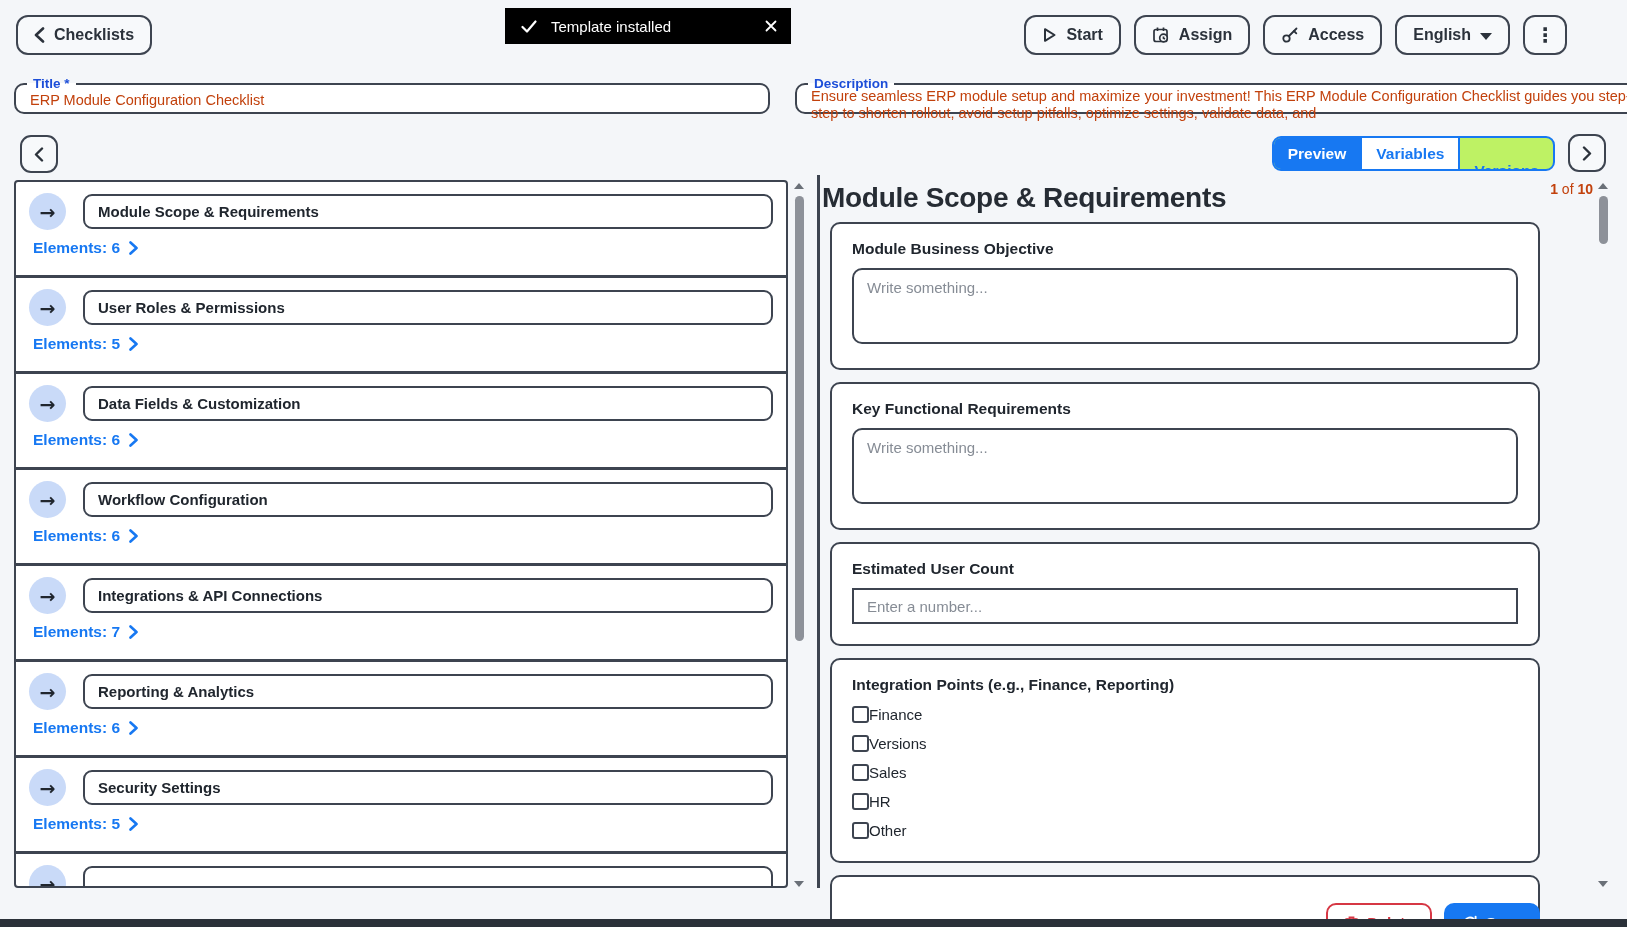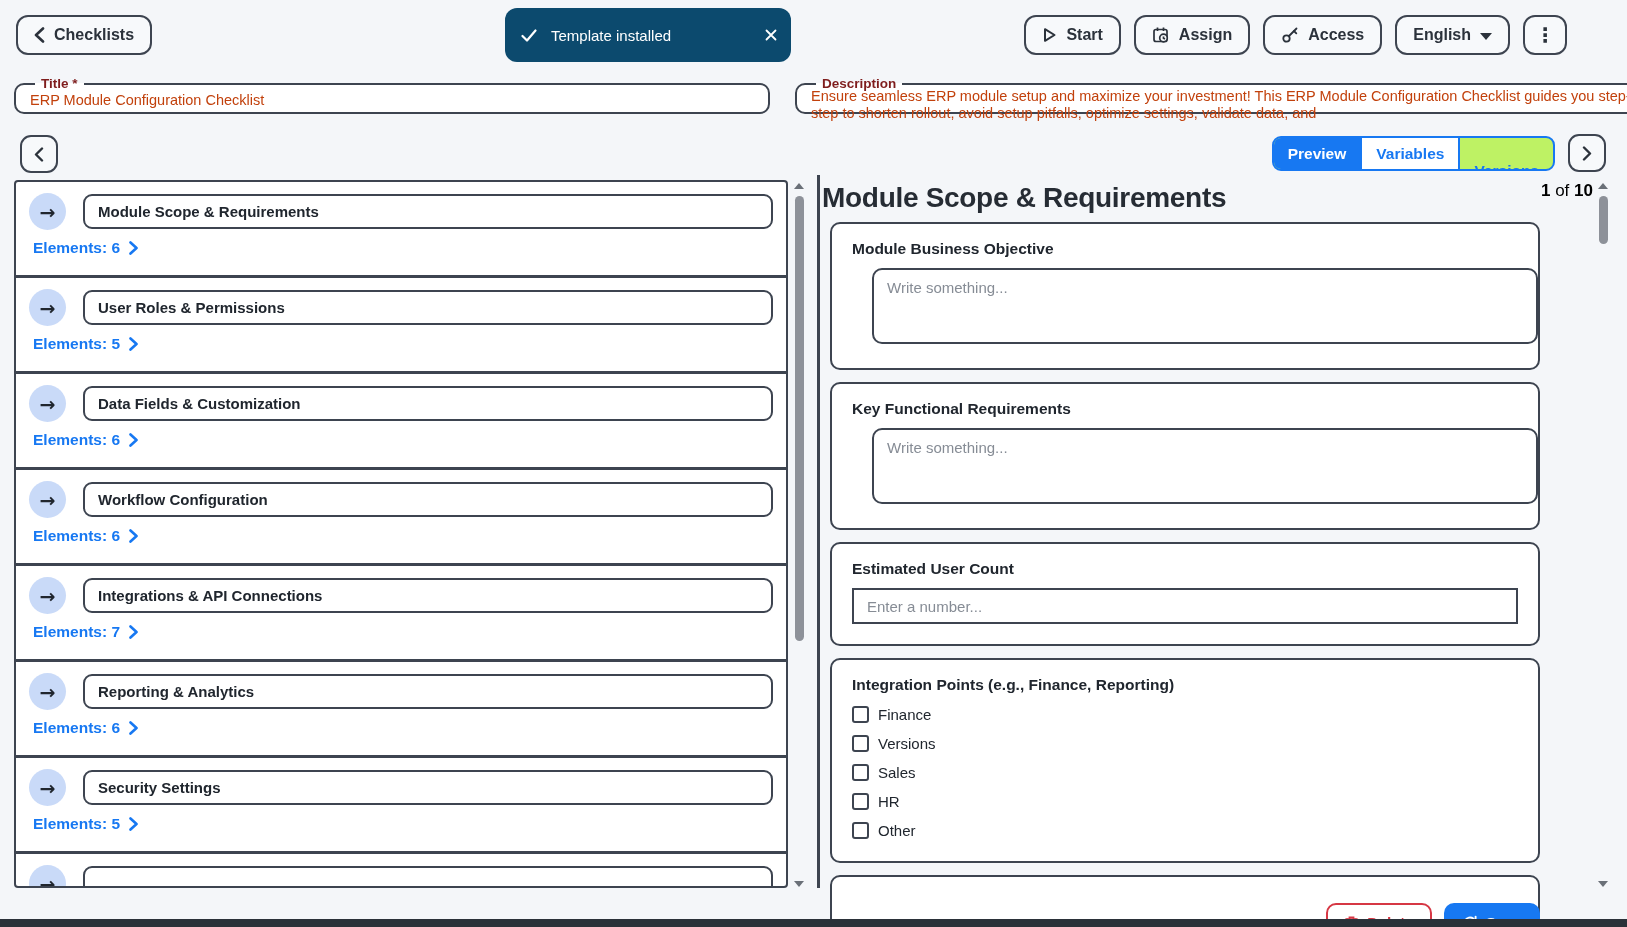--- a/index.html
+++ b/index.html
@@ -19,36 +19,36 @@
     border:2.5px solid #3d4450; border-radius:12px;
     background:#f7f9fb; color:#2b323b;
     font-weight:bold; font-size:16px; cursor:pointer;
   }
   .back-btn { position:absolute; left:16px; top:15px; }
   .header-actions { position:absolute; top:15px; right:60px; display:flex; gap:13px; }
   .kebab-btn { width:44px; justify-content:center; padding:0; font-size:20px; font-weight:bold; }
   .caret-down { width:0; height:0; border-left:6px solid transparent; border-right:6px solid transparent; border-top:7px solid #2b323b; margin-top:2px; }
 
   .toast {
-    position:absolute; left:505px; top:8px; width:286px; height:54px;
-    background:#0c4a6e; border-radius:12px; color:#fff;
+    position:absolute; left:505px; top:8px; width:286px; height:36px;
+    background:#000000; border-radius:0; color:#fff;
     display:flex; align-items:center; padding:0 14px 0 16px;
     font-size:15px;
   }
   .toast-msg { flex:1; margin-left:14px; }
 
   
   fieldset.outlined {
     position:absolute; top:76px; height:38px;
     border:2.5px solid #3d4450; border-radius:10px;
     background:#fff; padding:0 8px;
   }
   fieldset.outlined legend {
-    margin-left:11px; padding:0 6px;
-    font-size:13.5px; font-weight:bold; color:#7f1d1d;
+    margin-left:3px; padding:0 6px;
+    font-size:13.5px; font-weight:bold; color:#1d4ed8;
   }
   fieldset.outlined input, fieldset.outlined textarea {
     width:100%; border:0; outline:none; background:transparent;
     font-family:"Liberation Sans", sans-serif;
     font-size:14.5px; color:#c2410c;
     margin-top:-3px; padding:0 6px 6px;
     resize:none; overflow:hidden; line-height:17px;
   }
   .title-fieldset { left:14px; width:756px; }
   .desc-fieldset  { left:795px; width:897px; }
@@ -112,41 +112,41 @@
   .vscroll .tri-up { margin-top:1px; }
   .vscroll .tri-down { position:absolute; bottom:1px; }
 
   .divider-v { position:absolute; left:817px; top:175px; width:3px; height:713px; background:#3d4450; }
 
   
   .preview-heading {
     position:absolute; left:822px; top:182px;
     font-size:28px; font-weight:bold; letter-spacing:-0.3px; color:#262c34;
   }
-  .page-indicator { position:absolute; top:181px; right:34px; font-size:17px; color:#000000; }
+  .page-indicator { position:absolute; top:181px; right:34px; font-size:14px; color:#c2410c; }
   .page-indicator b { font-weight:bold; }
 
   .cards { position:absolute; left:830px; top:222px; width:710px; }
   .card {
     border:2.5px solid #3d4450; border-radius:10px; background:#fff;
     padding:16px 20px 20px; margin-bottom:12px;
   }
   .card-label { font-size:15.5px; font-weight:bold; color:#20262e; margin-bottom:10px; }
   .card textarea {
     width:100%; height:76px; border:2.5px solid #3d4450; border-radius:10px;
     font-family:"Liberation Sans", sans-serif; font-size:15px; padding:9px 13px;
-    resize:none; outline:none; color:#262c34;margin-left:20px;
+    resize:none; outline:none; color:#262c34;
   }
   .card input[type=text] {
     width:100%; height:36px; border:2.5px solid #3d4450; border-radius:0;
     font-family:"Liberation Sans", sans-serif; font-size:15px; padding:0 13px;
     outline:none; color:#262c34;
   }
   .card ::placeholder { color:#868c95; opacity:1; }
-  .checkbox-row { display:flex; align-items:center; gap:9px; height:29px; }
+  .checkbox-row { display:flex; align-items:center; height:29px; }
   .checkbox-box { width:17px; height:17px; border:2.5px solid #3d4450; border-radius:3px; background:#fff; flex:0 0 auto; cursor:pointer; }
   .checkbox-label { font-size:15px; color:#20262e; }
   .card.partial { height:80px; margin-bottom:0; }
 
   
   .footer-buttons { position:absolute; top:903px; right:87px; display:flex; gap:12px; z-index:5; }
   .delete-btn {
     display:flex; align-items:center; gap:8px; height:40px; padding:0 16px;
     border:2.5px solid #d63744; border-radius:10px; background:#fff;
     color:#d63744; font-weight:bold; font-size:15.5px; cursor:pointer;

